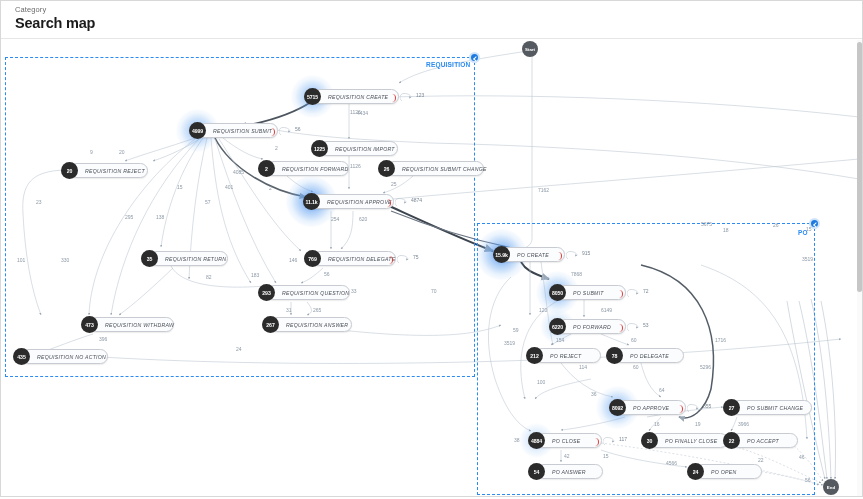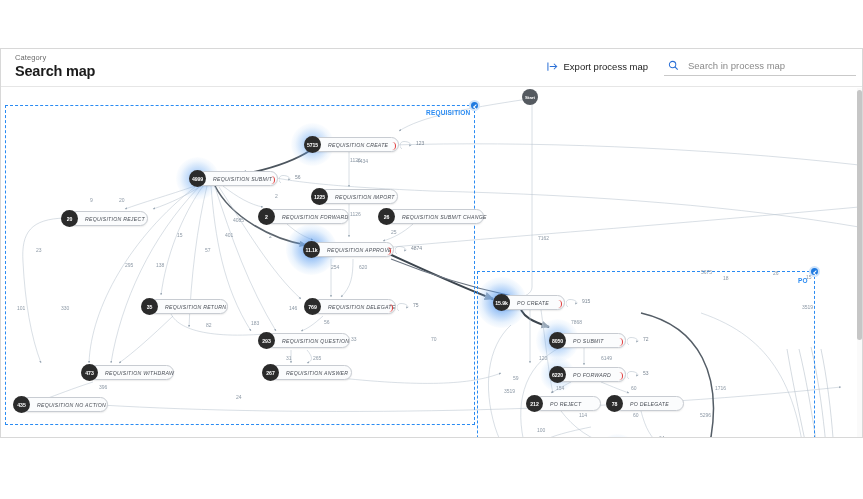--- a/index.html
+++ b/index.html
@@ -5,25 +5,24 @@
   * { box-sizing: border-box; }
   html, body {
     margin: 0; padding: 0;
     width: 863px; height: 499px;
     overflow: hidden;
     background: #ffffff;
     font-family: "Liberation Sans", sans-serif;
   }
   #app {
     position: relative;
-    width: 863px; height: 390px;
+    width: 863px; height: 497px;
     background: #ffffff;
     border: 1px solid #d8d8d8;
     overflow: hidden;
-    margin-top: 48px;
   }
   
   #header {
     position: absolute; left: 0; top: 0;
     width: 863px; height: 38px;
     background: #ffffff;
     border-bottom: 1px solid #e6e6e6;
   }
   #title-block { position: absolute; left: 14px; top: 4px; }
   .cat-label {
@@ -184,42 +183,20 @@
 <body>
 
 <div id="app">
 
   <div id="header">
     <div id="title-block">
       <div class="cat-label">Category</div>
       <div class="page-title">Search map</div>
     </div>
 
-    <div id="toolbar">
-      <button class="tool-btn">
-        <span class="ico">
-          <svg width="11" height="11" viewBox="0 0 12 12">
-            <line x1="1" y1="1.5" x2="1" y2="10.5" stroke="#2a6fd6" stroke-width="1.1"></line>
-            <line x1="3" y1="6" x2="10" y2="6" stroke="#2a6fd6" stroke-width="1.1"></line>
-            <polyline points="7.5,3 10.6,6 7.5,9" fill="none" stroke="#2a6fd6" stroke-width="1.1"></polyline>
-          </svg>
-        </span>
-        <span>Export process map</span>
-      </button>
-
-      <div id="search-wrap">
-        <span class="ico">
-          <svg width="11" height="11" viewBox="0 0 12 12">
-            <circle cx="5" cy="5" r="3.5" fill="none" stroke="#2a6fd6" stroke-width="1.1"></circle>
-            <line x1="7.6" y1="7.6" x2="10.6" y2="10.6" stroke="#2a6fd6" stroke-width="1.2"></line>
-          </svg>
-        </span>
-        <input id="search-input" type="text" placeholder="Search in process map" style="">
-      </div>
-    </div>
   </div>
 
   <div id="canvas">
 
     <svg id="graph-svg" width="861" height="459">
       <defs>
         <marker id="ah" markerWidth="5" markerHeight="5" refX="4" refY="2" orient="auto">
           <path d="M0,0 L4.5,2 L0,4 z" fill="#9aa7b4"></path>
         </marker>
         <marker id="ahd" markerWidth="5" markerHeight="5" refX="4" refY="2" orient="auto">

